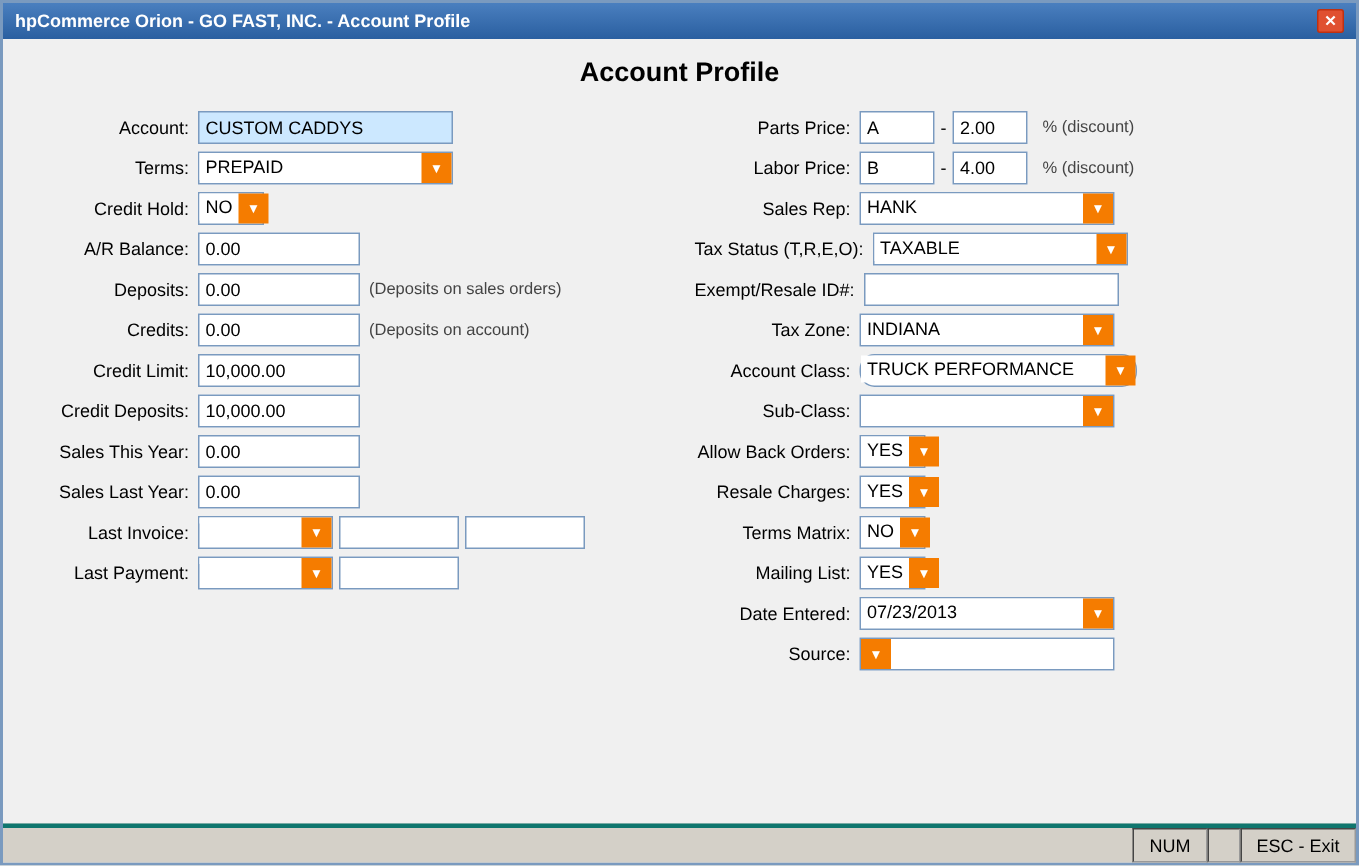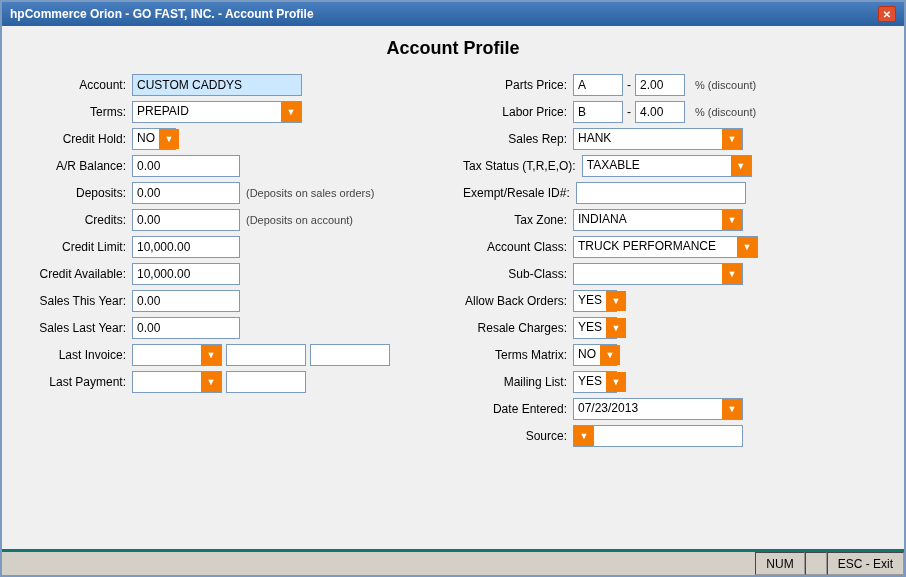--- a/index.html
+++ b/index.html
@@ -205,21 +205,21 @@
           <input class="form-input form-input-medium" value="0.00" readonly="" style="">
           <span class="static-text">(Deposits on account)</span>
         </div>
 
         <div class="form-row">
           <span class="form-label">Credit Limit:</span>
           <input class="form-input form-input-medium" value="10,000.00" readonly="" style="">
         </div>
 
         <div class="form-row">
-          <span class="form-label">Credit Available:</span>
+          <span class="form-label">Credit Deposits:</span>
           <input class="form-input form-input-medium" value="10,000.00" readonly="" style="">
         </div>
 
         <div class="form-row">
           <span class="form-label">Sales This Year:</span>
           <input class="form-input form-input-medium" value="0.00" readonly="" style="">
         </div>
 
         <div class="form-row">
           <span class="form-label">Sales Last Year:</span>
@@ -297,21 +297,21 @@
         <div class="form-row">
           <span class="form-label">Tax Zone:</span>
           <div class="dropdown-container dropdown-wide">
             <span class="dropdown-text">INDIANA</span>
             <div class="dropdown-btn"></div>
           </div>
         </div>
 
         <div class="form-row">
           <span class="form-label">Account Class:</span>
-          <div class="dropdown-container" style="width:185px;">
+          <div class="dropdown-container" style="width:185px;border-radius:10px;">
             <span class="dropdown-text">TRUCK PERFORMANCE</span>
             <div class="dropdown-btn"></div>
           </div>
         </div>
 
         <div class="form-row">
           <span class="form-label">Sub-Class:</span>
           <div class="dropdown-container dropdown-wide">
             <span class="dropdown-text"></span>
             <div class="dropdown-btn"></div>

